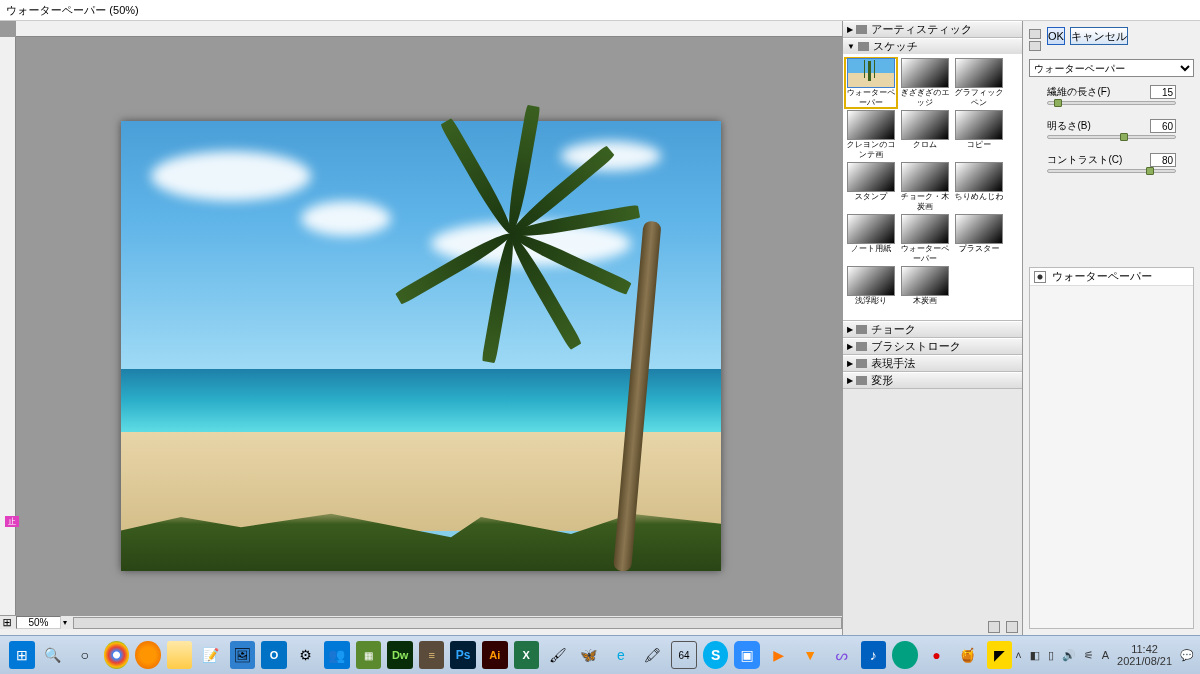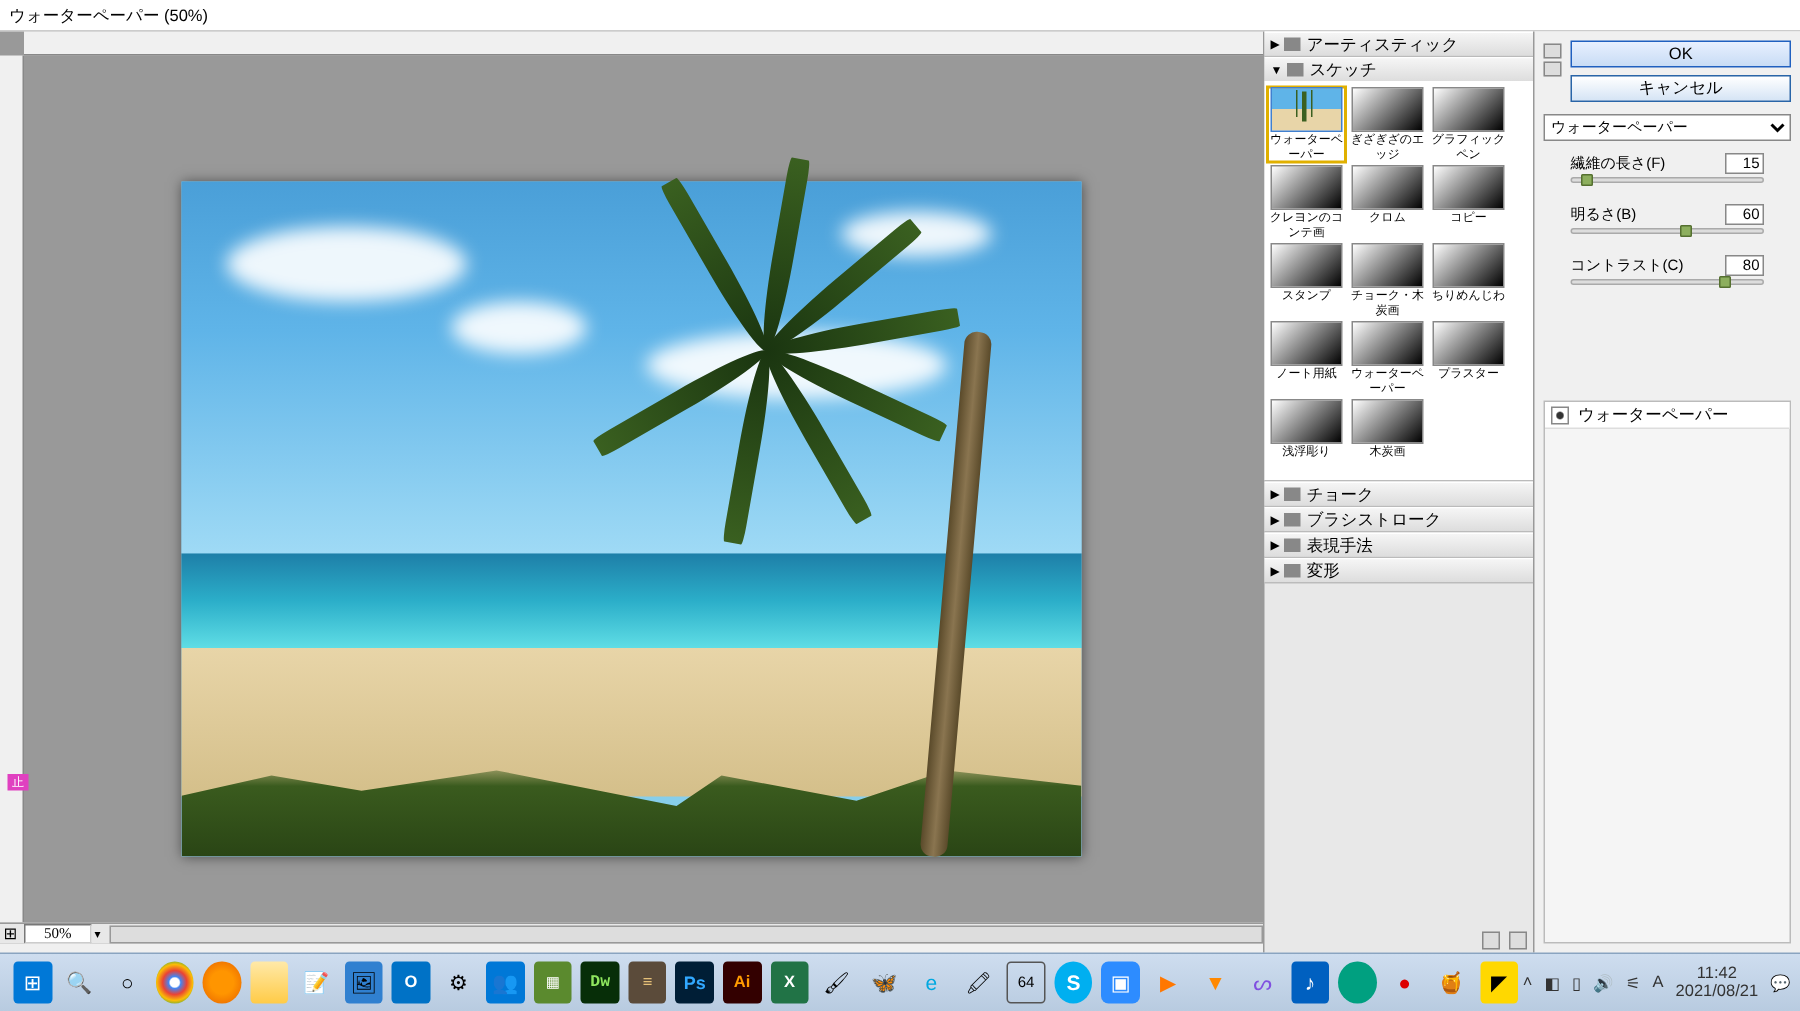--- a/index.html
+++ b/index.html
@@ -25,21 +25,21 @@
 .sand { position: absolute; top: 69%; left: 0; right: 0; height: 22%; background: linear-gradient(180deg, #E8D5A8 0%, #D4BF8A 100%); }
 .bushes { position: absolute; bottom: 0; left: 0; right: 0; height: 15%; background: linear-gradient(180deg, transparent 0%, #3A5B1E 30%, #2A4515 100%); clip-path: polygon(0 40%, 10% 20%, 20% 35%, 35% 15%, 55% 50%, 60% 20%, 75% 45%, 85% 15%, 100% 30%, 100% 100%, 0 100%); }
 .palm-trunk { position: absolute; right: 90px; bottom: 0; width: 18px; height: 78%; background: linear-gradient(90deg, #5A4A2A, #8A7550, #5A4A2A); transform: rotate(5deg); transform-origin: bottom; border-radius: 8px; }
 .palm-fronds { position: absolute; right: 30px; top: 8%; width: 240px; height: 180px; }
 .frond { position: absolute; width: 130px; height: 14px; background: linear-gradient(90deg, #1A3510, #3A6020); border-radius: 50% 10% 10% 50%; left: 60px; top: 70px; transform-origin: 0 50%; }
 .f1 { transform: rotate(-80deg); } .f2 { transform: rotate(-40deg); } .f3 { transform: rotate(-10deg); }
 .f4 { transform: rotate(25deg); } .f5 { transform: rotate(60deg); } .f6 { transform: rotate(100deg); }
 .f7 { transform: rotate(150deg); } .f8 { transform: rotate(-120deg); }
 
 .status-bar { position: absolute; bottom: 0; left: 0; right: 0; height: 14px; background: #e8e8e8; border-top: 1px solid #999; display: flex; align-items: center; font-size: 10px; }
-.zoom-box { width: 45px; border: 1px inset #ccc; background: #fff; margin: 0 2px; text-align: center; font-size: 10px; font-family: Liberation Serif, serif; }
+.zoom-box { width: 45px; border: 1px inset #ccc; background: #fff; margin: 0 2px; text-align: center; font-size: 10px; }
 .scrollbar-h { flex: 1; height: 12px; background: #ddd; border: 1px solid #999; margin-left: 6px; }
 .stop-badge { position: absolute; left: 5px; bottom: 102px; width: 14px; height: 11px; background: #E040C0; color: #fff; font-size: 8px; text-align: center; line-height: 11px; }
 
 
 .filter-panel { position: absolute; top: 21px; left: 842px; width: 180px; height: 614px; background: #e8e8e8; border-left: 1px solid #999; }
 .accordion { border-bottom: 1px solid #bbb; }
 .acc-head { height: 16px; background: linear-gradient(#f5f5f5,#ddd); border-top: 1px solid #fff; display: flex; align-items: center; padding: 0 4px; cursor: pointer; font-size: 10px; }
 .acc-head .tri { font-size: 8px; margin-right: 3px; }
 .acc-head .folder { width: 11px; height: 9px; background: #888; margin-right: 4px; }
 .thumbs { padding: 4px 2px; display: flex; flex-wrap: wrap; gap: 2px; background: #fff; }
@@ -52,21 +52,21 @@
 .thumb-beach { background: linear-gradient(180deg,#5FB4E8 0%,#5FB4E8 50%,#E8D5A8 50%,#E8D5A8 100%); }
 .thumb-tree::after { content: ""; position: absolute; left: 20px; top: 2px; width: 3px; height: 20px; background: #3A6020; box-shadow: -5px -2px 0 -1px #3A6020, 5px -2px 0 -1px #3A6020; }
 .panel-footer { position: absolute; bottom: 2px; right: 4px; display: flex; gap: 6px; }
 .pf-icon { width: 12px; height: 12px; border: 1px solid #888; background: #ddd; }
 
 
 .controls { position: absolute; top: 21px; left: 1022px; right: 0; height: 614px; background: #f0f0f0; border-left: 1px solid #999; }
 .ctrl-top { padding: 6px; display: flex; gap: 6px; align-items: flex-start; }
 .zoom-btns { display: flex; flex-direction: column; gap: 2px; margin-top: 2px; }
 .zoom-btn { width: 12px; height: 10px; border: 1px solid #888; background: #ddd; font-size: 8px; text-align: center; line-height: 8px; cursor: pointer; }
-.btn-stack { flex: 1; display: flex; flex-direction: column; gap: 5px; }
+.btn-stack { flex: 1; display: flex; flex-direction: row; gap: 5px; }
 .dlg-btn { height: 18px; border: 1px solid #2965A8; background: linear-gradient(#fff,#D5E4F5); cursor: pointer; text-align: center; line-height: 16px; font-size: 11px; }
 .dlg-btn.ok { border-color: #2060C0; background: linear-gradient(#E8F0FF,#C8DCF5); }
 
 .filter-select { margin: 2px 6px; width: calc(100% - 12px); height: 18px; border: 1px solid #888; background: #fff; font-size: 10px; }
 
 .slider-group { padding: 6px 24px; }
 .slider-row { margin-bottom: 14px; }
 .slider-head { display: flex; justify-content: space-between; align-items: center; margin-bottom: 2px; }
 .slider-label { font-size: 10px; }
 .num-box { width: 26px; height: 14px; border: 1px solid #888; background: #fff; text-align: right; padding: 0 2px; font-size: 10px; }
@@ -83,21 +83,21 @@
 .tb-spacer { flex: 1; }
 .tb-tray { display: flex; align-items: center; gap: 8px; font-size: 10px; color: #333; }
 .tb-clock { text-align: center; line-height: 12px; font-size: 10px; }
 
 .win { background: #0078D7; color: #fff; } .search-i { color: #333; }
 .chrome { background: radial-gradient(circle,#fff 3px,#4285F4 4px,#EA4335 8px,#FBBC05 12px,#34A853 16px); border-radius: 50%; }
 .ff { background: radial-gradient(circle,#FF9500 40%,#E66000 100%); border-radius: 50%; }
 .folder-i { background: linear-gradient(#FFE9A8,#FFCB47); }
 .ps-i { background: #001E36; color: #31A8FF; font-weight: bold; font-size: 12px; }
 .ai-i { background: #330000; color: #FF9A00; font-weight: bold; font-size: 11px; }
-.dw-i { background: #072E08; color: #8FE65E; font-weight: bold; font-size: 11px; font-family: Liberation Mono, monospace; }
+.dw-i { background: #072E08; color: #8FE65E; font-weight: bold; font-size: 11px; }
 .xl-i { background: #217346; color: #fff; font-weight: bold; font-size: 11px; }
 .ol-i { background: #0072C6; color: #fff; font-weight: bold; font-size: 11px; }
 .su-i { background: #5B4B3A; color: #E5C078; font-weight: bold; font-size: 11px; }
 .skype { background: #00AFF0; color: #fff; border-radius: 50%; font-weight: bold; }
 .vlc { color: #FF8800; }
 .yellow { background: #FFD800; }
 .rec { color: #D00; }
 .purple { color: #8050E0; }
 .blue-sq { background: #0060C0; color: #fff; }
 .teal { background: #00A080; border-radius: 50%; }

